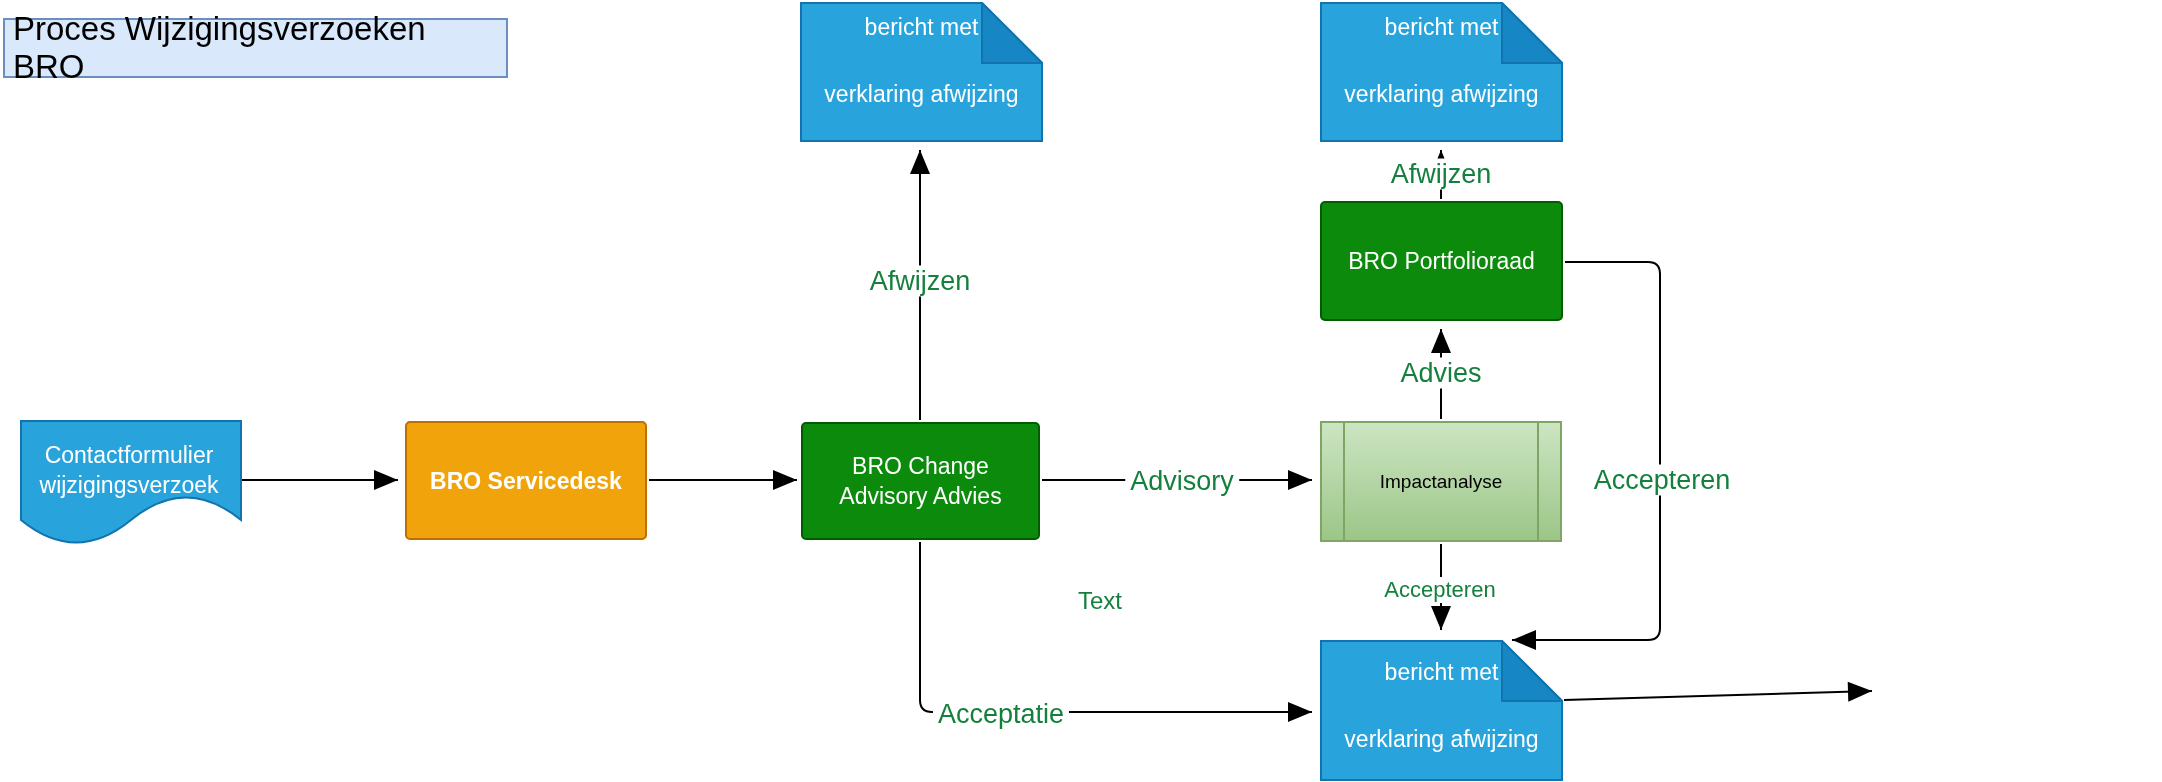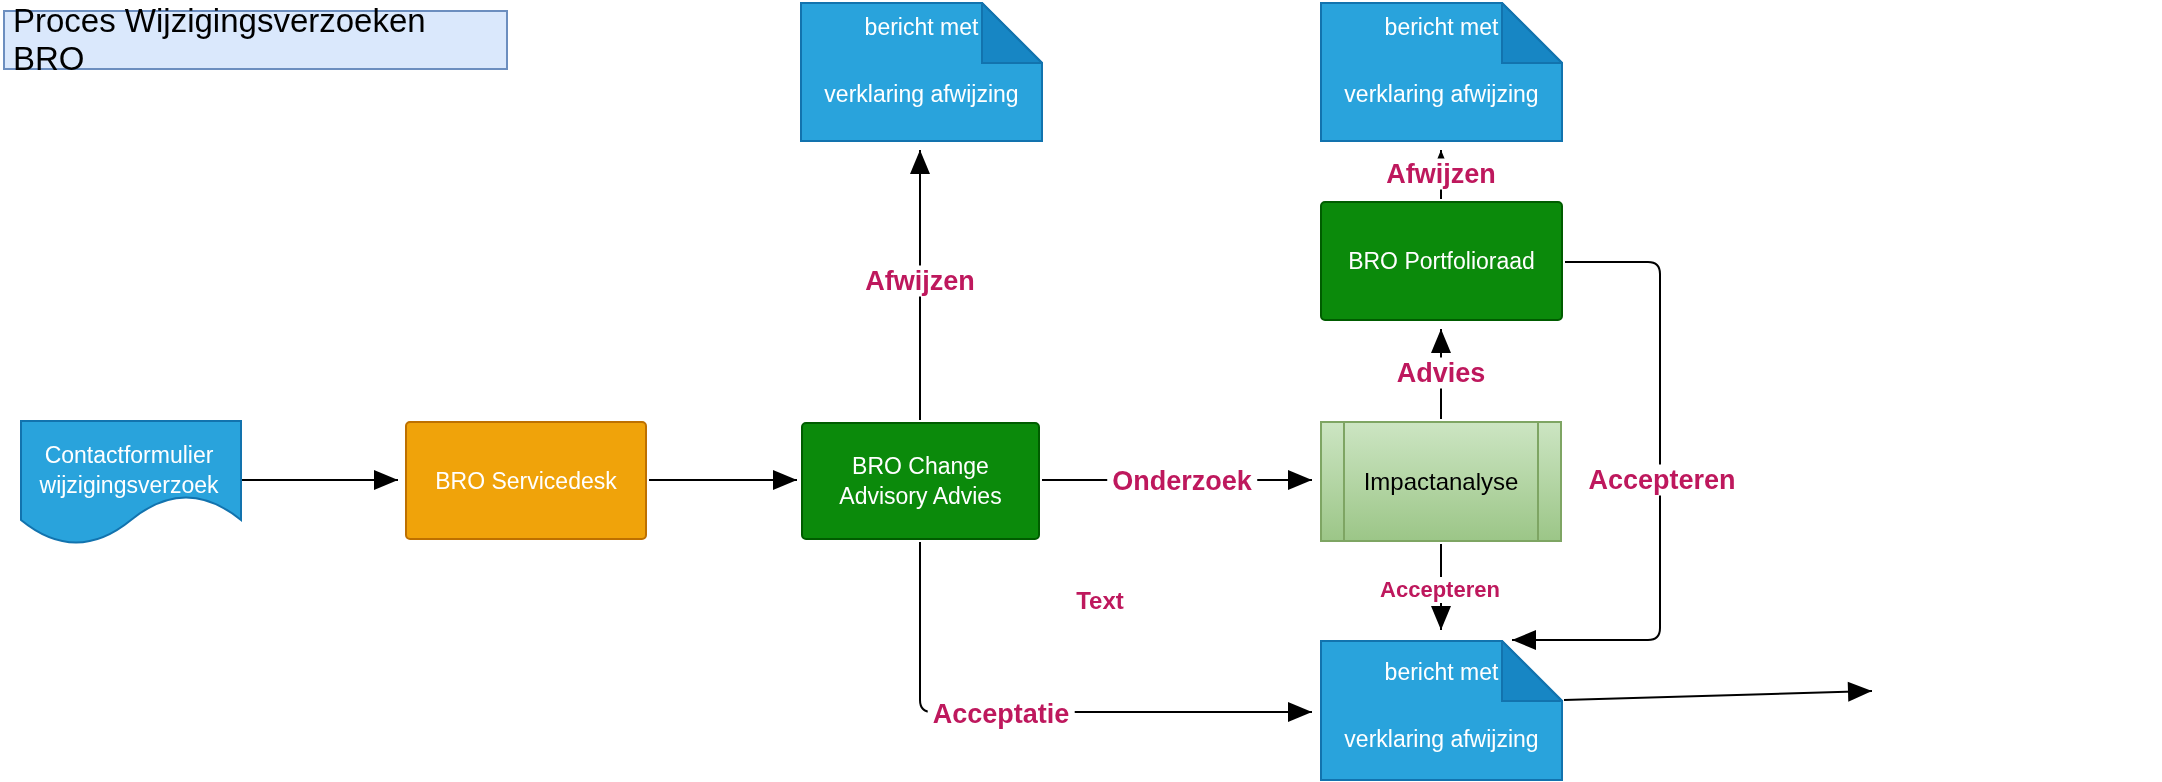--- a/index.html
+++ b/index.html
@@ -5,35 +5,35 @@
   html,body{margin:0;padding:0;background:#fff;}
   .canvas{position:relative;width:2162px;height:782px;background:#ffffff;
           font-family:"Liberation Sans",sans-serif;overflow:hidden;}
   .edges{position:absolute;left:0;top:0;z-index:1;}
   .node{position:absolute;box-sizing:border-box;z-index:2;display:flex;flex-direction:column;
         align-items:center;justify-content:center;text-align:center;}
   .rounded{border-radius:5px;border:2px solid;color:#fff;font-size:23px;line-height:30px;}
   .green{background:#0B8A0B;border-color:#005C00;}
   .orange{background:#F0A30A;border-color:#BD7000;}
   .process{background:linear-gradient(180deg,#CCE5C2,#9CC688);border:2px solid #7EA563;
-           color:#000;font-size:24px;}
+           color:#000;font-size:19px;}
   .process::before,.process::after{content:"";position:absolute;top:0;bottom:0;width:2px;background:#7EA563;}
   .process::before{left:21px;} .process::after{right:21px;}
-  .title-box{position:absolute;left:3px;top:10px;width:505px;height:60px;z-index:2;box-sizing:border-box;
+  .title-box{position:absolute;left:3px;top:18px;width:505px;height:60px;z-index:2;box-sizing:border-box;
              background:#DAE8FC;border:2px solid #6C8EBF;display:flex;align-items:center;
              padding-left:8px;font-size:33px;color:#000;}
   .shape-wrap{position:absolute;z-index:2;}
   .shape-text{position:absolute;inset:0;display:flex;flex-direction:column;align-items:center;
               justify-content:center;color:#fff;font-size:23px;line-height:30px;text-align:center;}
   .shape-text span{display:block;}
   .note-text{padding-bottom:24px;gap:37px;}
   .doc-text{padding-bottom:36px;}
   .cyl-text{padding-top:44px;font-size:24px;}
   .edge-label{position:absolute;z-index:3;transform:translate(-50%,-50%);background:#fff;
-              padding:0 5px;font-size:27px;color:#be185d;white-space:nowrap;font-weight:bold;}
+              padding:0 5px;font-size:27px;color:#15803d;white-space:nowrap;}
   .edge-label.small{font-size:22px;}
   .edge-label.plain{background:transparent;font-size:24px;}
 </style>
 </head>
 <body>
 
 <div class="canvas">
 
   <svg class="edges" width="2162" height="782" viewBox="0 0 2162 782">
     <defs>
@@ -62,21 +62,21 @@
   <div class="shape-wrap" style="left:20px;top:420px;width:218px;height:136px;">
     <svg width="222" height="136" viewBox="0 0 222 136">
       <path d="M1 1 L221 1 L221 100 Q166 55 111 100 Q56 145 1 100 Z" fill="#29A3DC" stroke="#1273AE" stroke-width="2"></path>
     </svg>
     <div class="shape-text doc-text">
       <span>Contactformulier</span>
       <span>wijzigingsverzoek</span>
     </div>
   </div>
 
-  <div class="node rounded orange" style="left:405px;top:421px;width:242px;height:119px;">
+  <div class="node rounded orange" style="left:405px;top:421px;width:242px;height:119px;font-weight:bold;">
     <span>BRO Servicedesk</span>
   </div>
 
   <div class="node rounded green" style="left:801px;top:422px;width:239px;height:118px;">
     <span>BRO Change</span>
     <span>Advisory Advies</span>
   </div>
 
   <div class="shape-wrap" style="left:800px;top:2px;width:243px;height:140px;">
     <svg width="243" height="140" viewBox="0 0 243 140">
@@ -114,21 +114,21 @@
       <path d="M182 1 L182 61 L242 61 Z" fill="#1786C4" stroke="#1273AE" stroke-width="2"></path>
     </svg>
     <div class="shape-text note-text" style="padding-top:14px;">
       <span>bericht met</span>
       <span>verklaring afwijzing</span>
     </div>
   </div>
 
 
   <div class="edge-label" style="left:920px;top:281px;">Afwijzen</div>
-  <div class="edge-label" style="left:1182px;top:481px;">Onderzoek</div>
+  <div class="edge-label" style="left:1182px;top:481px;">Advisory</div>
   <div class="edge-label" style="left:1441px;top:373px;">Advies</div>
   <div class="edge-label" style="left:1441px;top:174px;">Afwijzen</div>
   <div class="edge-label" style="left:1662px;top:480px;">Accepteren</div>
   <div class="edge-label small" style="left:1440px;top:590px;">Accepteren</div>
   <div class="edge-label" style="left:1001px;top:714px;">Acceptatie</div>
   <div class="edge-label plain" style="left:1100px;top:601px;">Text</div>
 
 </div>
 
 </body></html>

